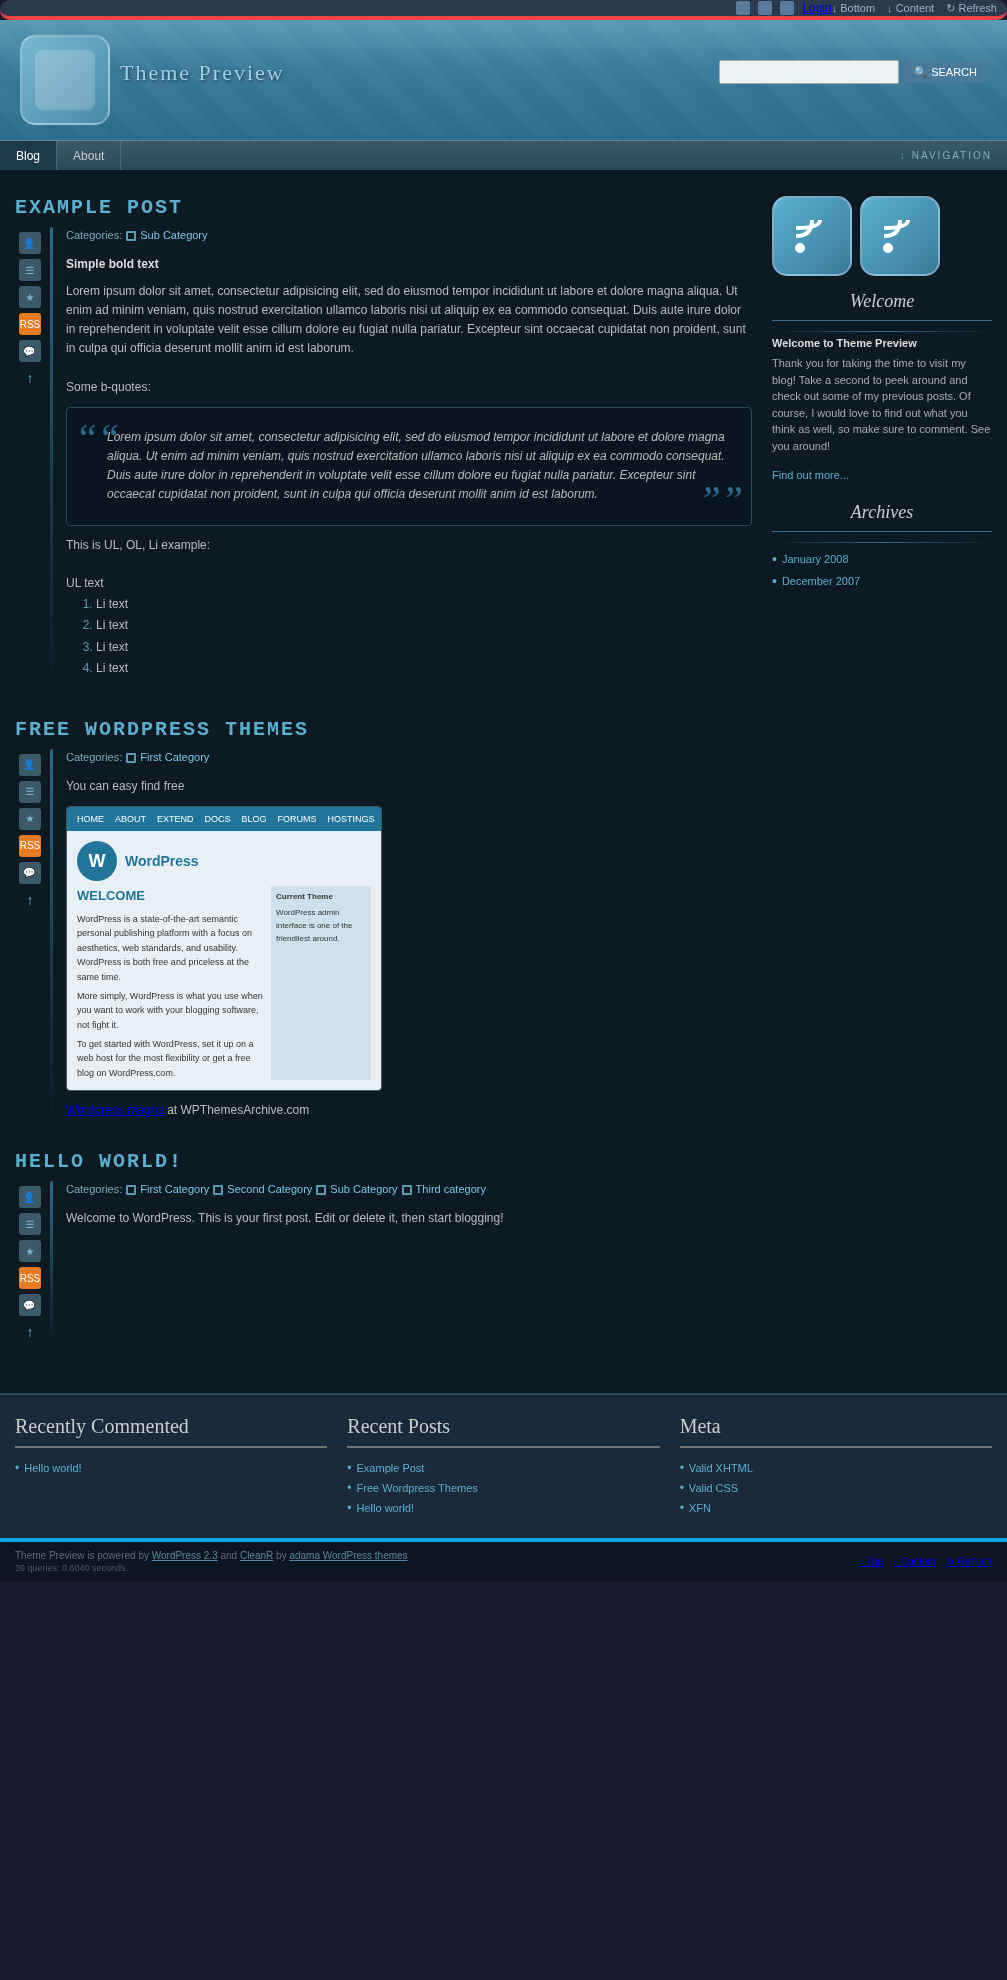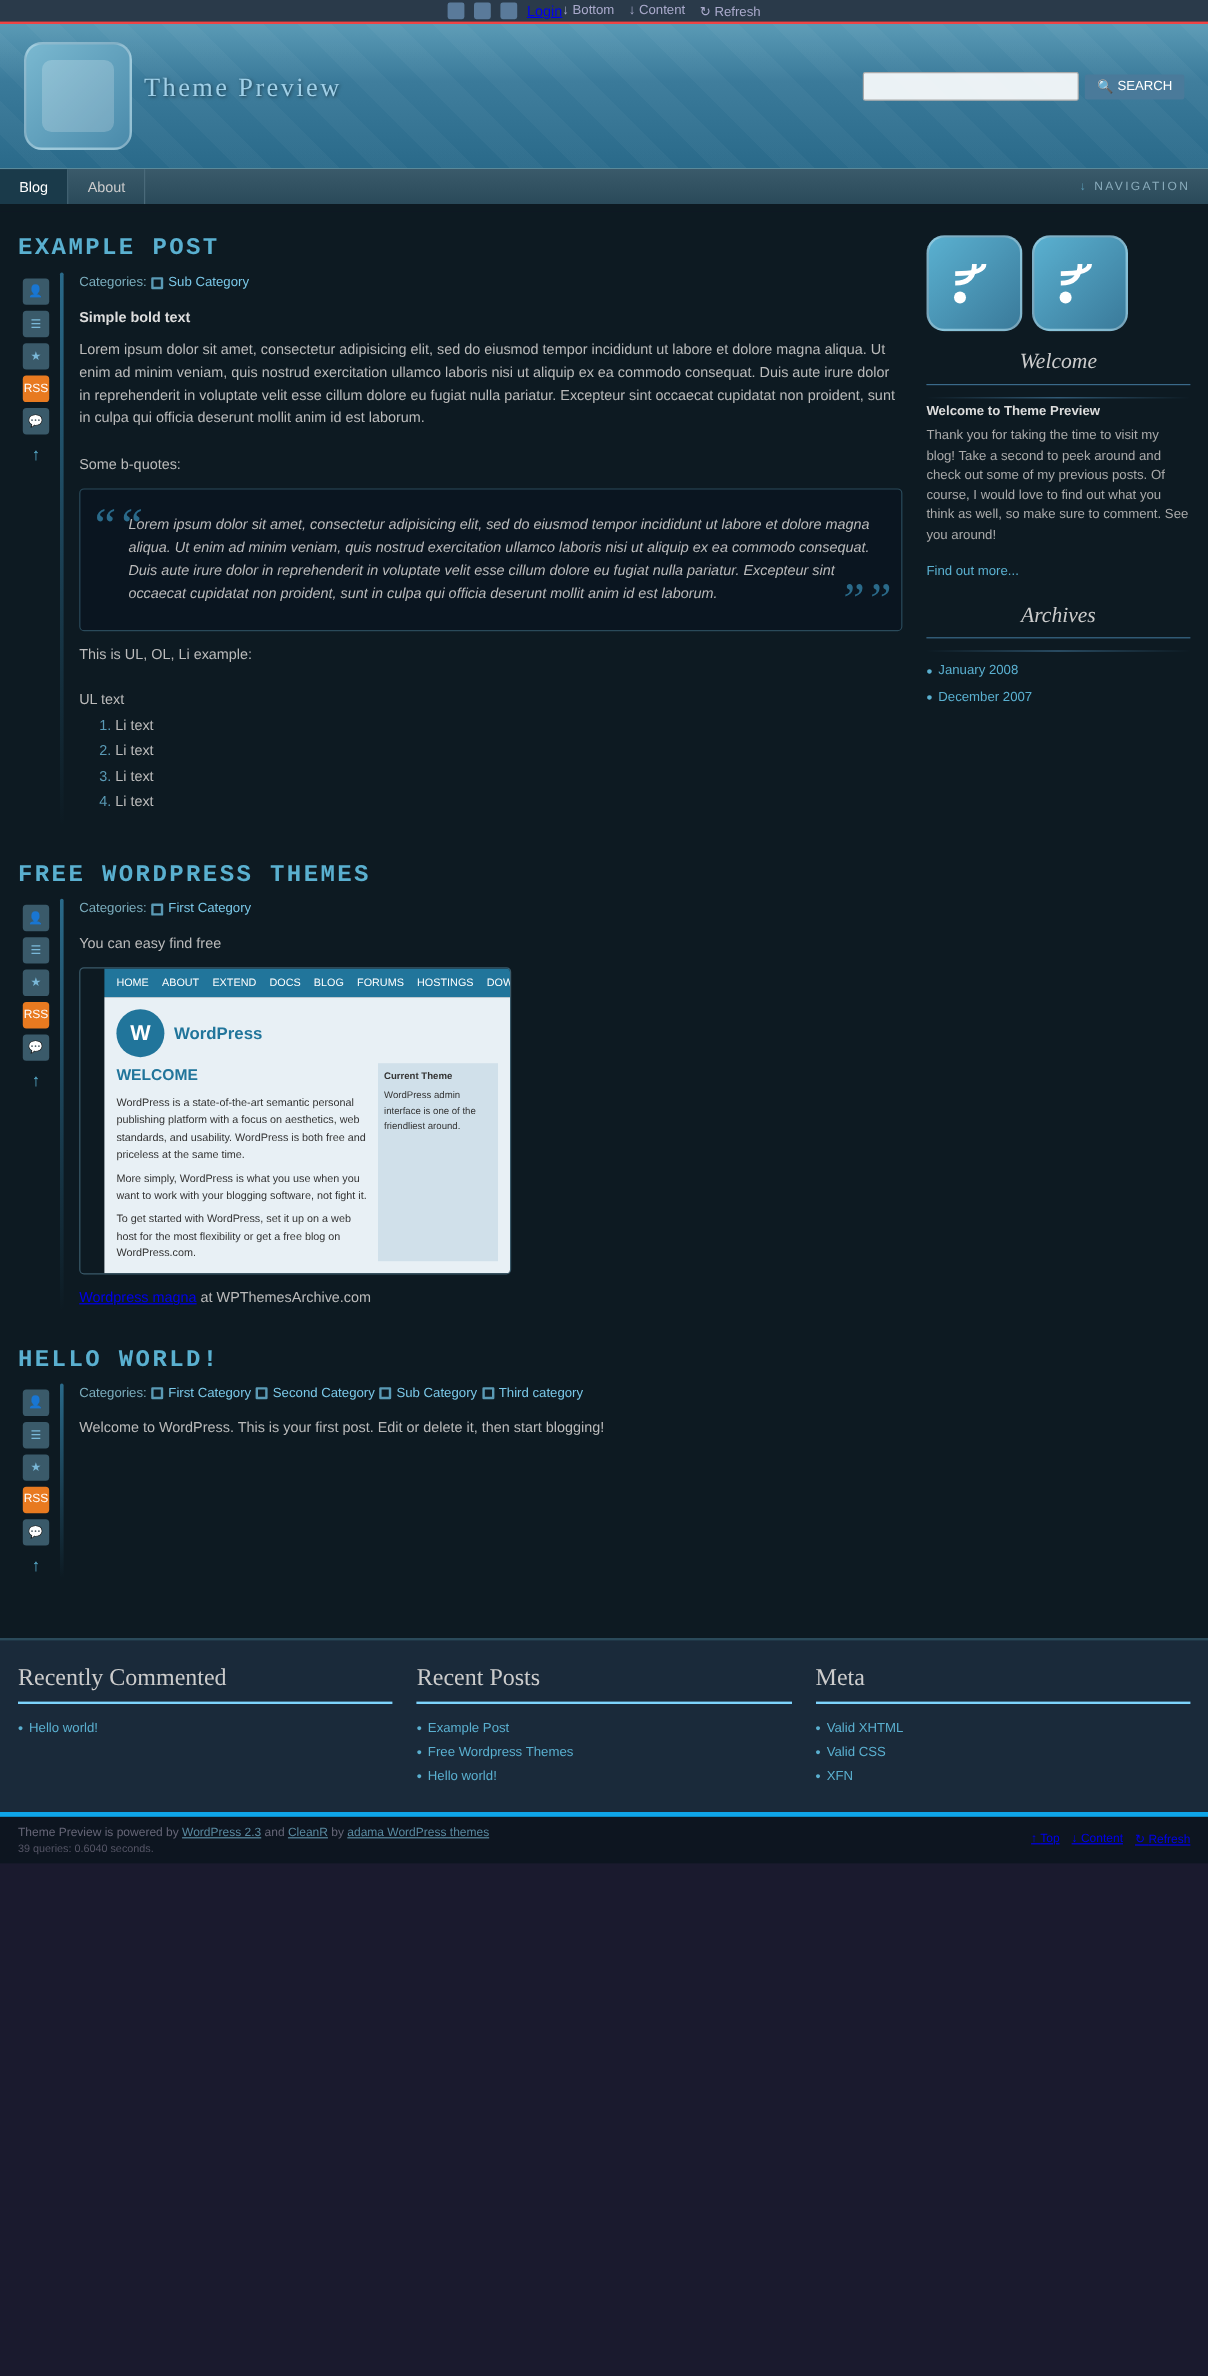--- a/index.html
+++ b/index.html
@@ -5,22 +5,23 @@
     * { margin: 0; padding: 0; box-sizing: border-box; }
     body { font-family: Arial, sans-serif; font-size: 12px; background: #1a1a2e; color: #ccc; width: 1007px; }
 
     
     #top-bar {
       background: #2a3a4a;
       height: 20px;
       display: flex;
       align-items: center;
       padding: 0 10px;
-      justify-content: center;
-      border-bottom: 2px solid #ef4444;
+      justify-content: flex-end;
+      border-bottom: 4px solid #ef4444;
+      border-radius: 10px;
     }
     #top-bar-left { display: flex; gap: 8px; align-items: center; }
     #top-bar-right { display: flex; gap: 12px; align-items: center; color: #aac; font-size: 11px; }
     #top-bar-right a { color: #aac; text-decoration: none; }
     .top-icon { width: 14px; height: 14px; background: #5a7a9a; border-radius: 2px; display: inline-block; }
 
     
     #header {
       background: linear-gradient(180deg, #5a9ab5 0%, #3a7a9a 40%, #2a6a8a 100%);
       height: 120px;
@@ -217,22 +218,21 @@
       background: linear-gradient(180deg, #2a6a8a, transparent);
       border-radius: 2px;
     }
 
     
     .wp-screenshot {
       border: 1px solid #3a5a6a;
       border-radius: 4px;
       overflow: hidden;
       margin: 10px 0;
-      width: 360px;
-      padding-left: 20px;
+      width: 316px;
     }
     .wp-screenshot-inner {
       background: #e8f0f5;
       padding: 10px;
       font-size: 9px;
       color: #333;
     }
     .wp-nav {
       background: #21759b;
       display: flex; gap: 1px;
@@ -304,21 +304,21 @@
       padding: 20px 15px;
       display: flex;
       gap: 20px;
       border-top: 2px solid #2a4a5a;
     }
     .footer-col { flex: 1; }
     .footer-col-title {
       font-size: 20px;
       font-family: Georgia, serif;
       color: #ccc;
-      border-bottom: 2px solid #7dd3fc;
+      border-bottom: 2px solid #737373;
       padding-bottom: 8px;
       margin-bottom: 10px;
     }
     .footer-list { list-style: none; }
     .footer-list li {
       padding: 3px 0;
       display: flex; align-items: center; gap: 5px;
     }
     .footer-list li::before { content: '•'; color: #5ab0d0; }
     .footer-list a { color: #5ab0d0; text-decoration: none; font-size: 11px; }

